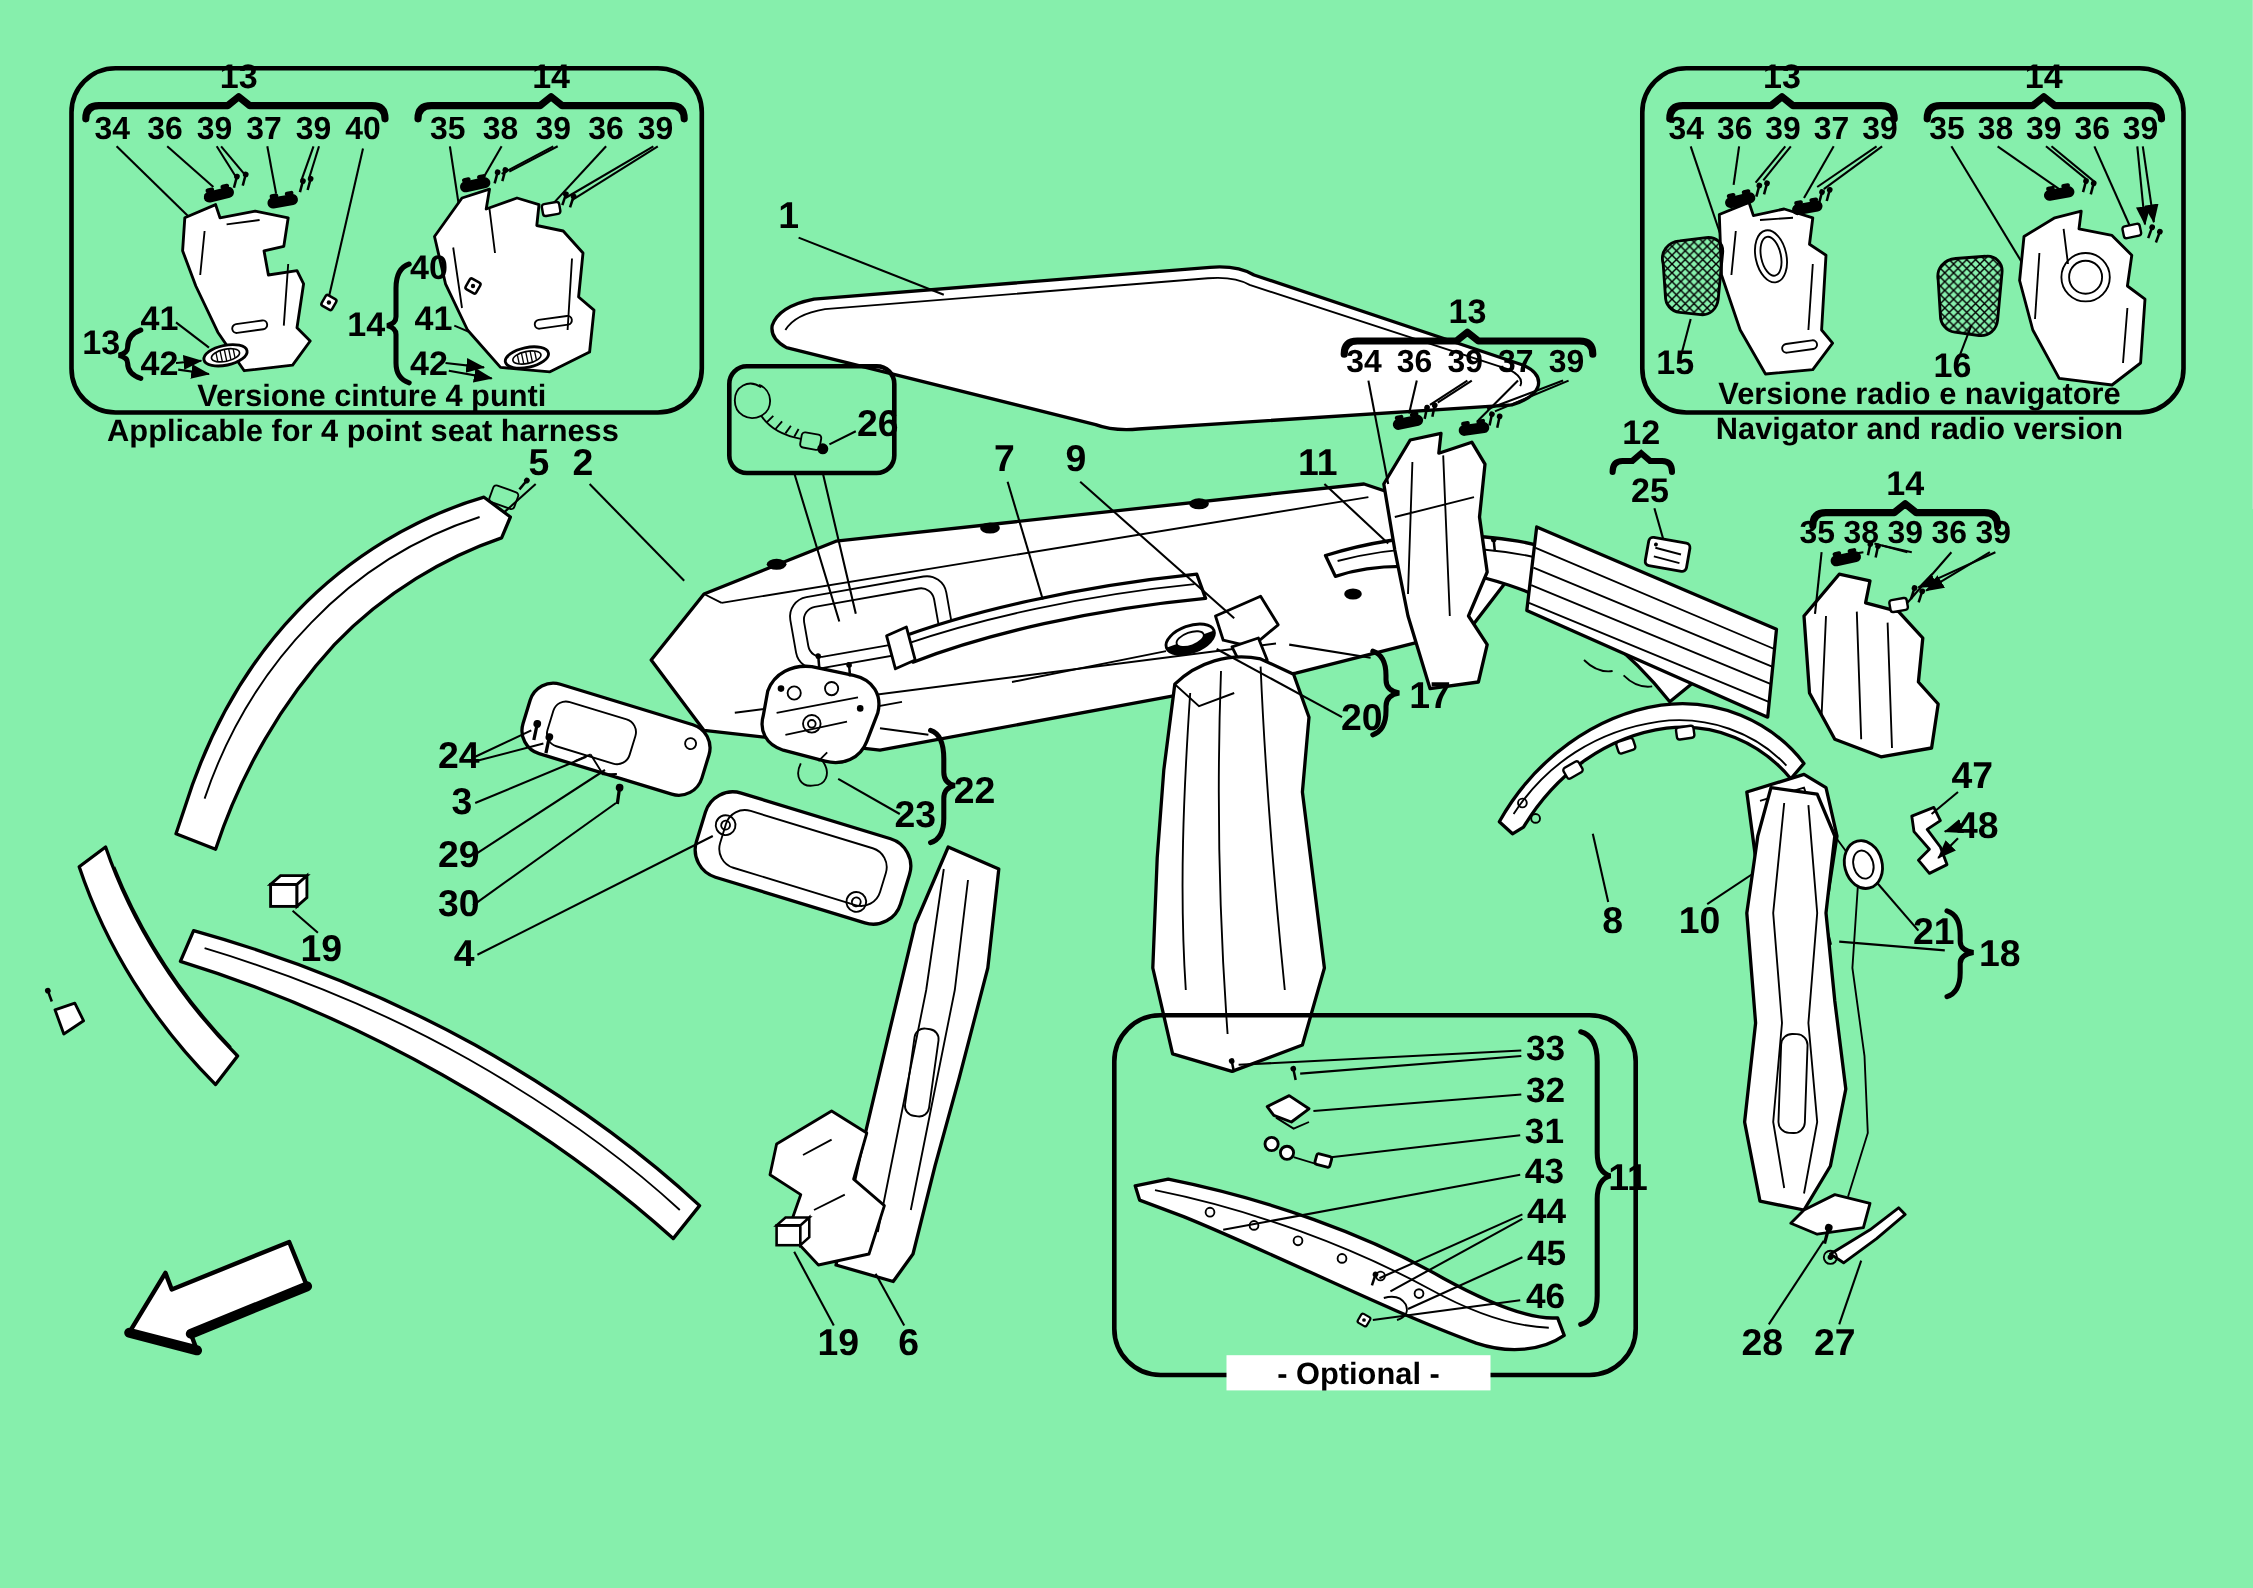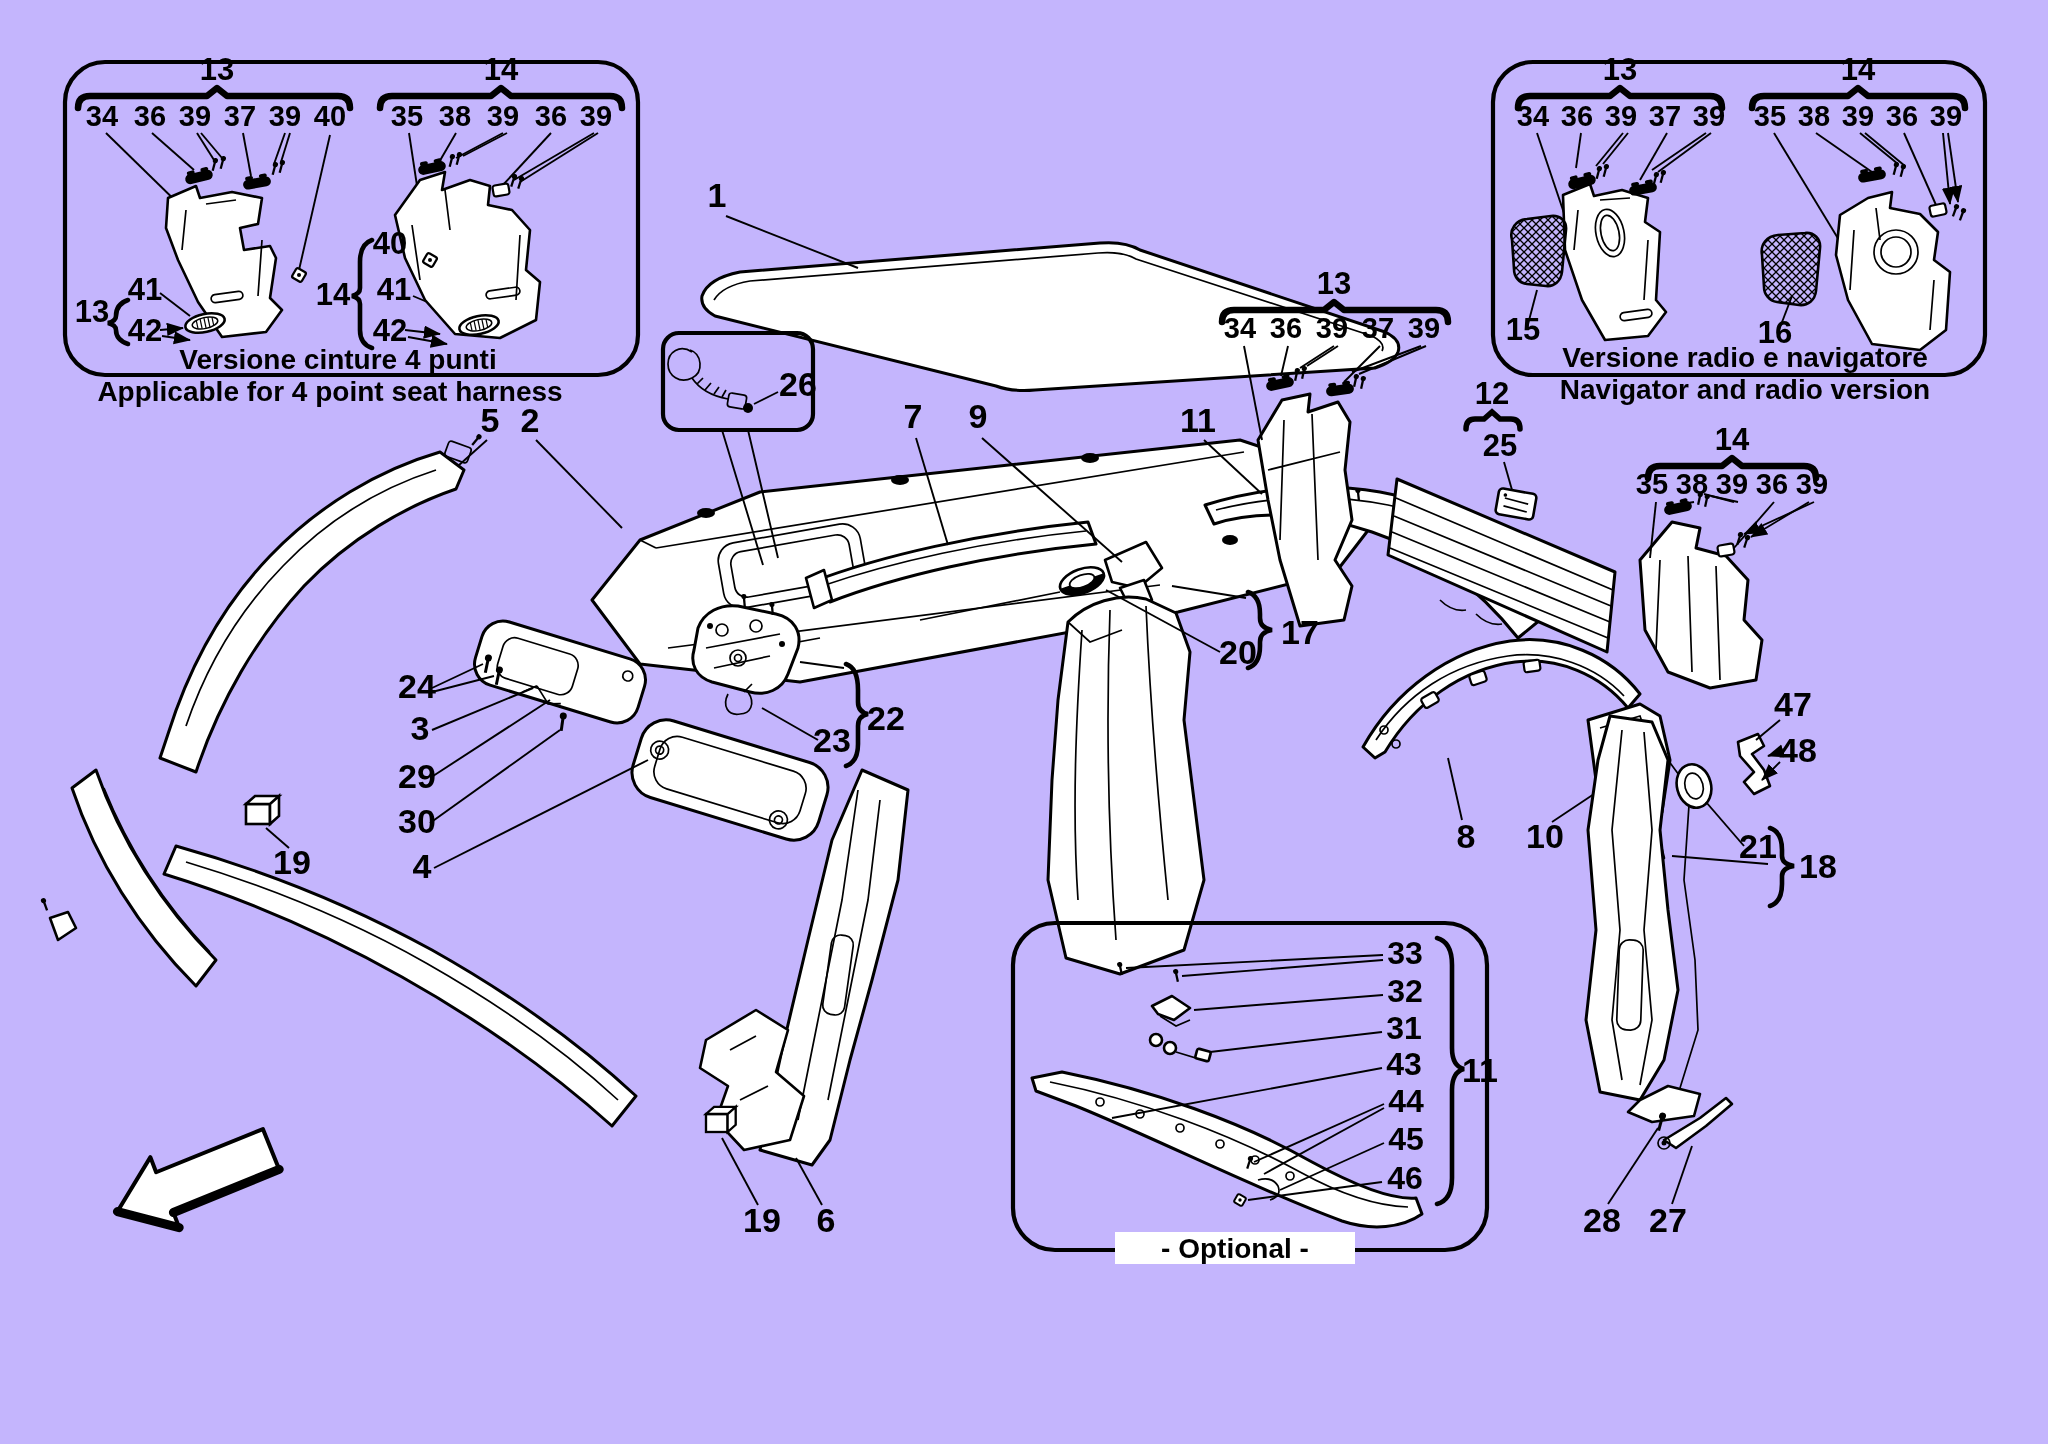--- a/index.html
+++ b/index.html
@@ -1,16 +1,16 @@
 <!DOCTYPE html>
 <html><head>
 <meta charset="utf-8">
 <style>
   html,body{margin:0;padding:0;background:#e8e8e8}
-  #stage{position:relative;width:2048px;height:1444px;background:#c4b5fd;overflow:hidden}
+  #stage{position:relative;width:2048px;height:1444px;background:#86efac;overflow:hidden}
   svg{display:block}
   text{font-family:"Liberation Sans","DejaVu Sans",sans-serif;font-weight:bold;fill:#000;user-select:none}
   .cl{font-size:34px}          
   .n{font-size:29px}           
   .nb{font-size:31px}          
   .cap{font-size:28px}         
   .no{font-size:32px}          
   .p{fill:#fff;stroke:#000;stroke-width:3;stroke-linejoin:round}
   .pi{fill:#fff;stroke:#000;stroke-width:2.6;stroke-linejoin:round}
   .d{fill:none;stroke:#000;stroke-width:1.7}

